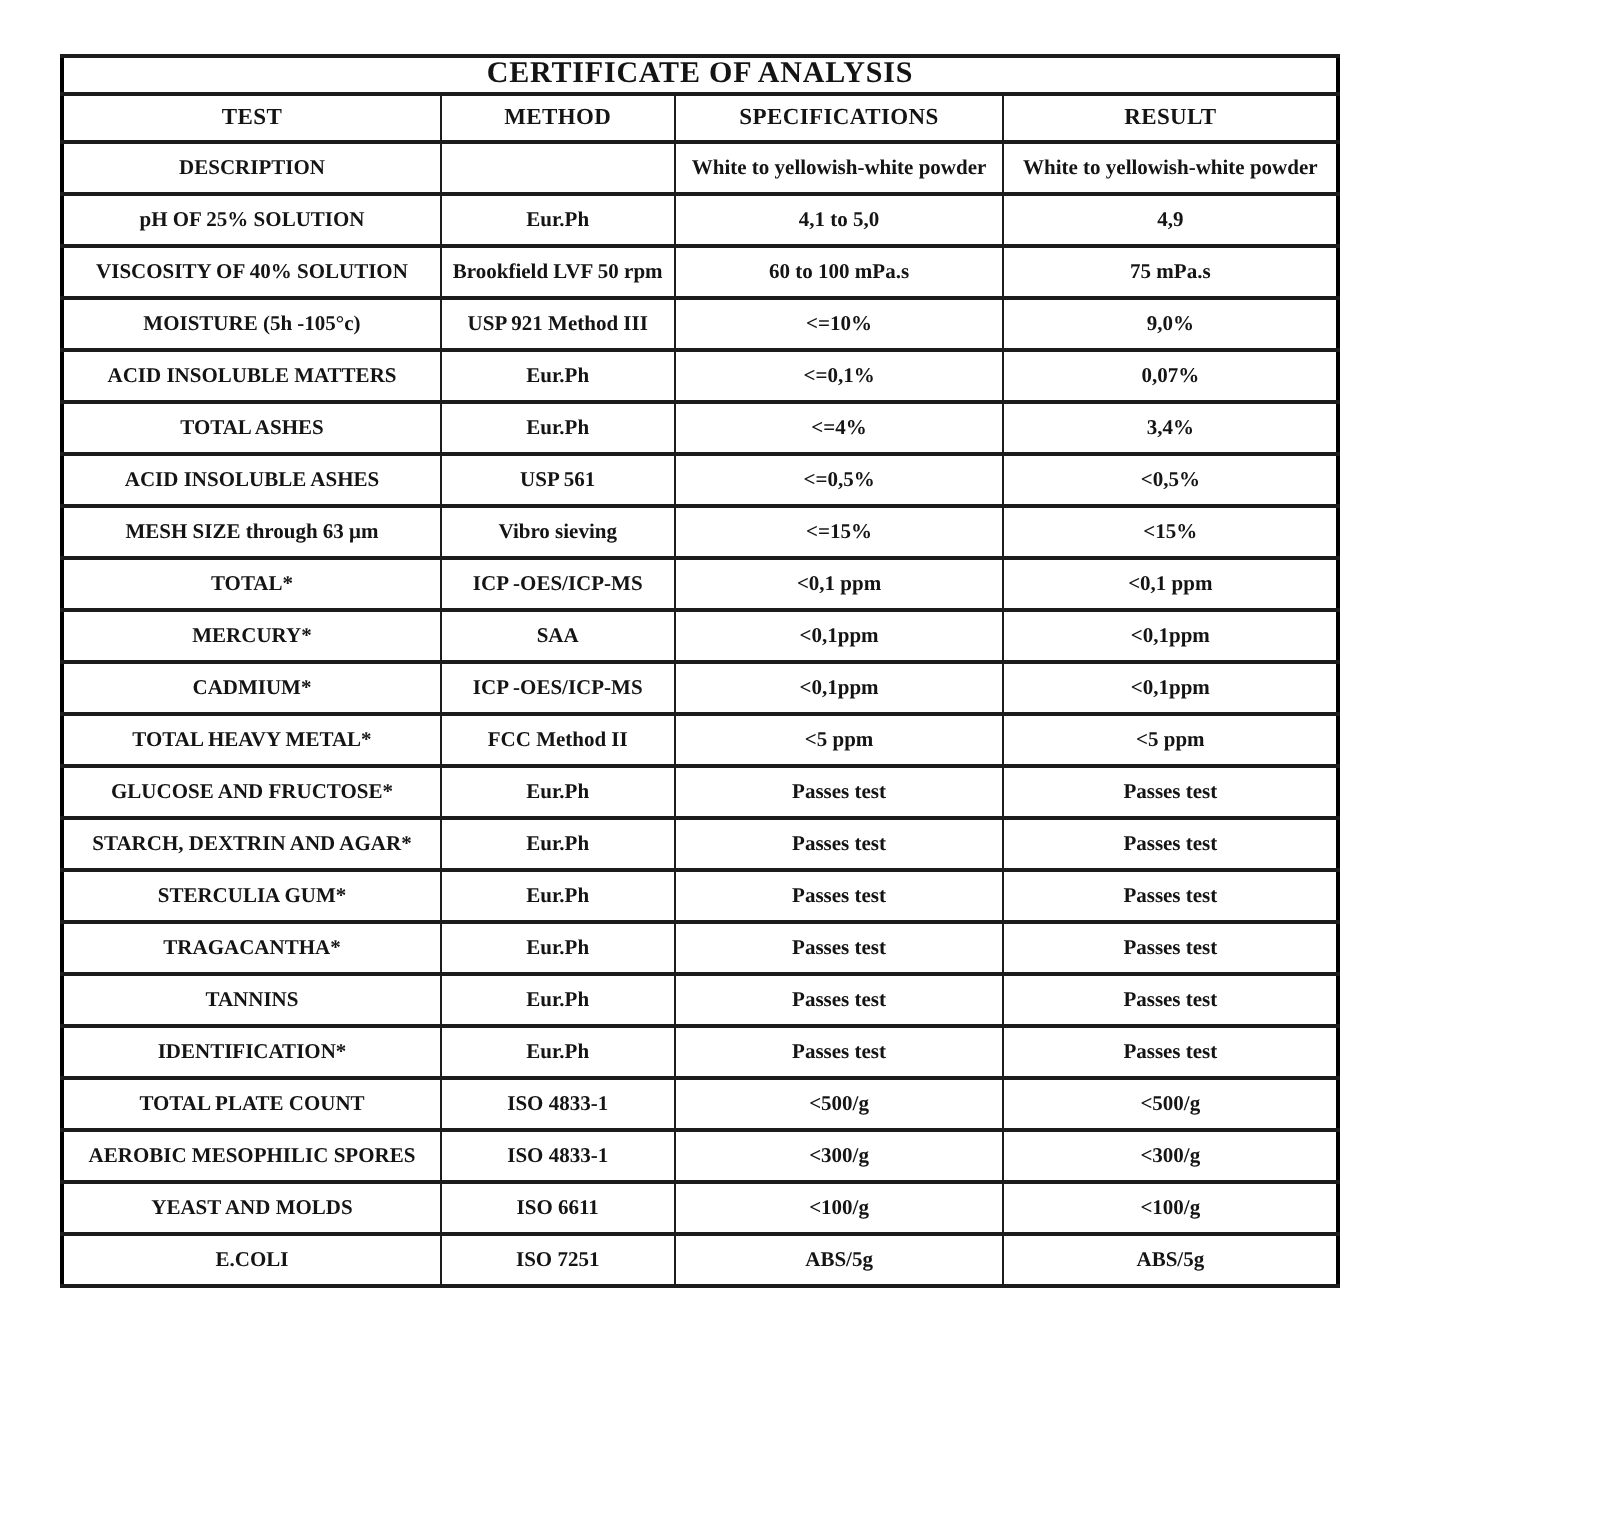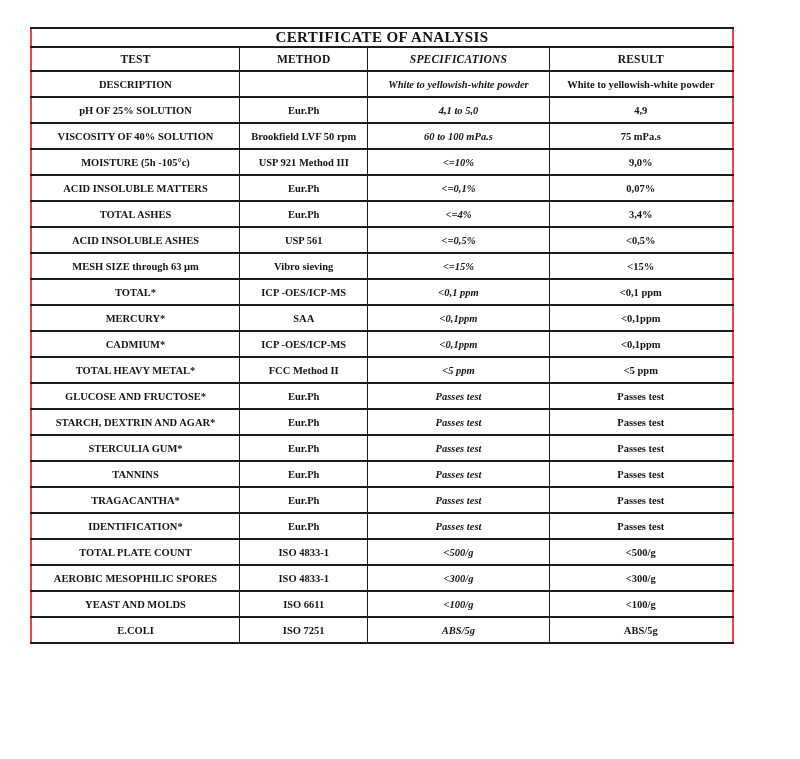--- a/index.html
+++ b/index.html
@@ -15,22 +15,22 @@
   }
   .page {
     position: absolute;
     top: 27px;
     left: 30px;
     width: 740px;
   }
   table.coa {
     border-collapse: collapse;
     table-layout: fixed;
-    width: 704px;
-    border: 2px solid #ef4444;
+    width: 640px;
+    border: 2px solid #000000;
   }
   table.coa th, table.coa td {
     border-left: 1px solid #1c1c1c;
     border-right: 1px solid #1c1c1c;
     border-top: 2px solid #1c1c1c;
     border-bottom: 2px solid #1c1c1c;
     padding: 0 4px;
     text-align: center;
     vertical-align: middle;
     font-weight: bold;
@@ -47,21 +47,20 @@
     height: 22px;
     font-size: 11.5px;
     letter-spacing: 0.2px;
   }
   table.coa td {
     height: 24px;
     font-size: 10.5px;
   }
   .spec {
     color: var(--spec-color, #e21c1c);
-    font-style: italic;
   }
 </style>
 </head>
 <body>
 
 <div class="page">
   <table class="coa">
     <colgroup>
       <col style="width: 29.7%">
       <col style="width: 18.3%">
@@ -181,28 +180,28 @@
   </tr>
 
   <tr>
     <td class="test">STERCULIA GUM*</td>
     <td class="method">Eur.Ph</td>
     <td class="spec">Passes test</td>
     <td class="result">Passes test</td>
   </tr>
 
   <tr>
+    <td class="test">TRAGACANTHA*</td>
+    <td class="method">Eur.Ph</td>
+    <td class="spec">Passes test</td>
+    <td class="result">Passes test</td>
+  </tr>
+
+  <tr>
     <td class="test">TANNINS</td>
-    <td class="method">Eur.Ph</td>
-    <td class="spec">Passes test</td>
-    <td class="result">Passes test</td>
-  </tr>
-
-  <tr>
-    <td class="test">TRAGACANTHA*</td>
     <td class="method">Eur.Ph</td>
     <td class="spec">Passes test</td>
     <td class="result">Passes test</td>
   </tr>
 
   <tr>
     <td class="test">IDENTIFICATION*</td>
     <td class="method">Eur.Ph</td>
     <td class="spec">Passes test</td>
     <td class="result">Passes test</td>

